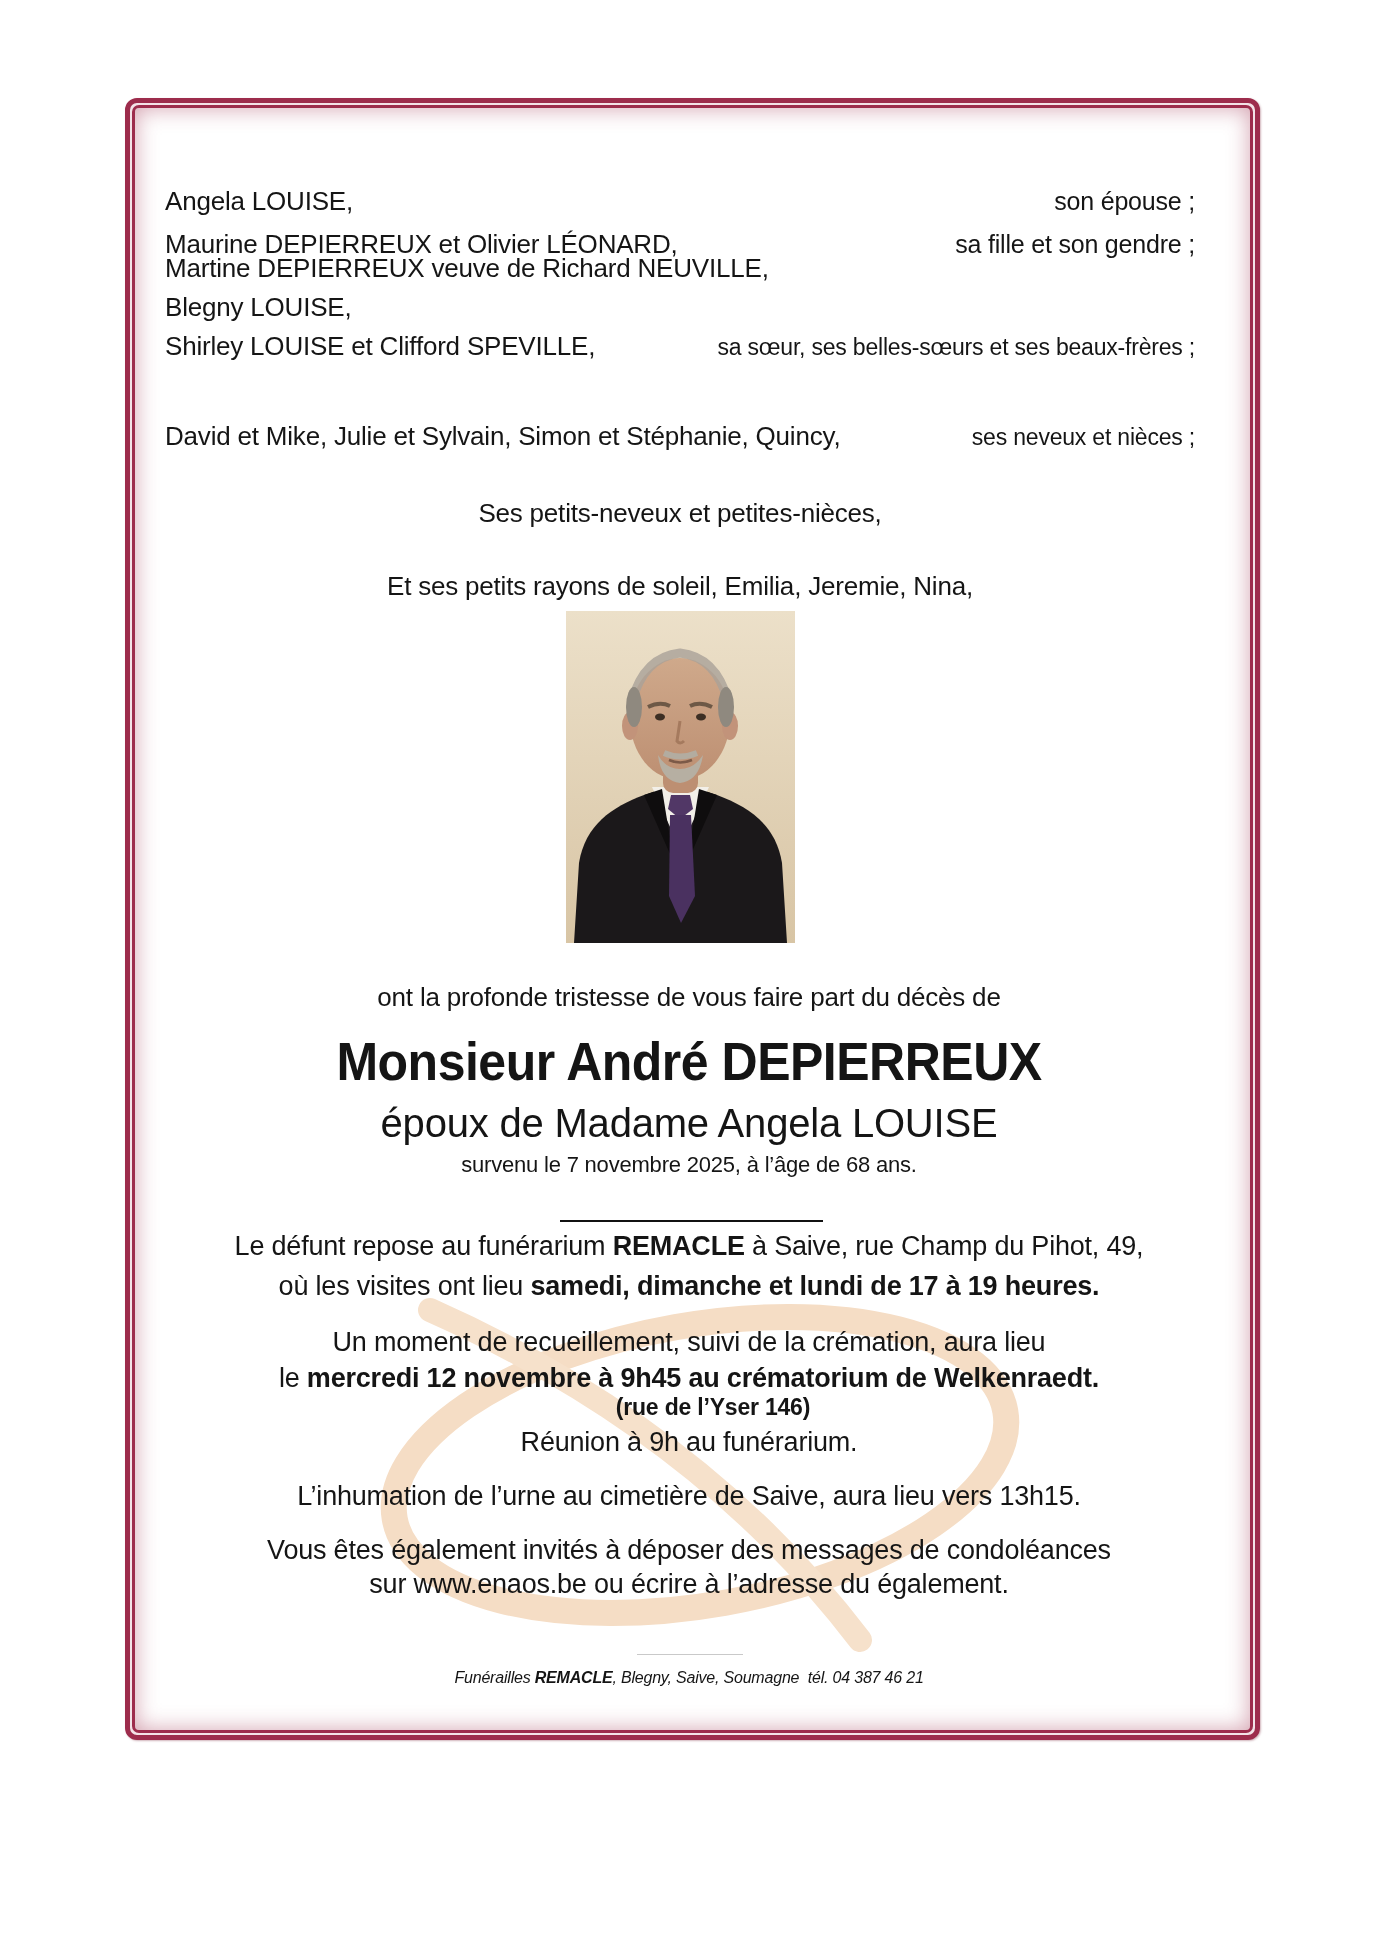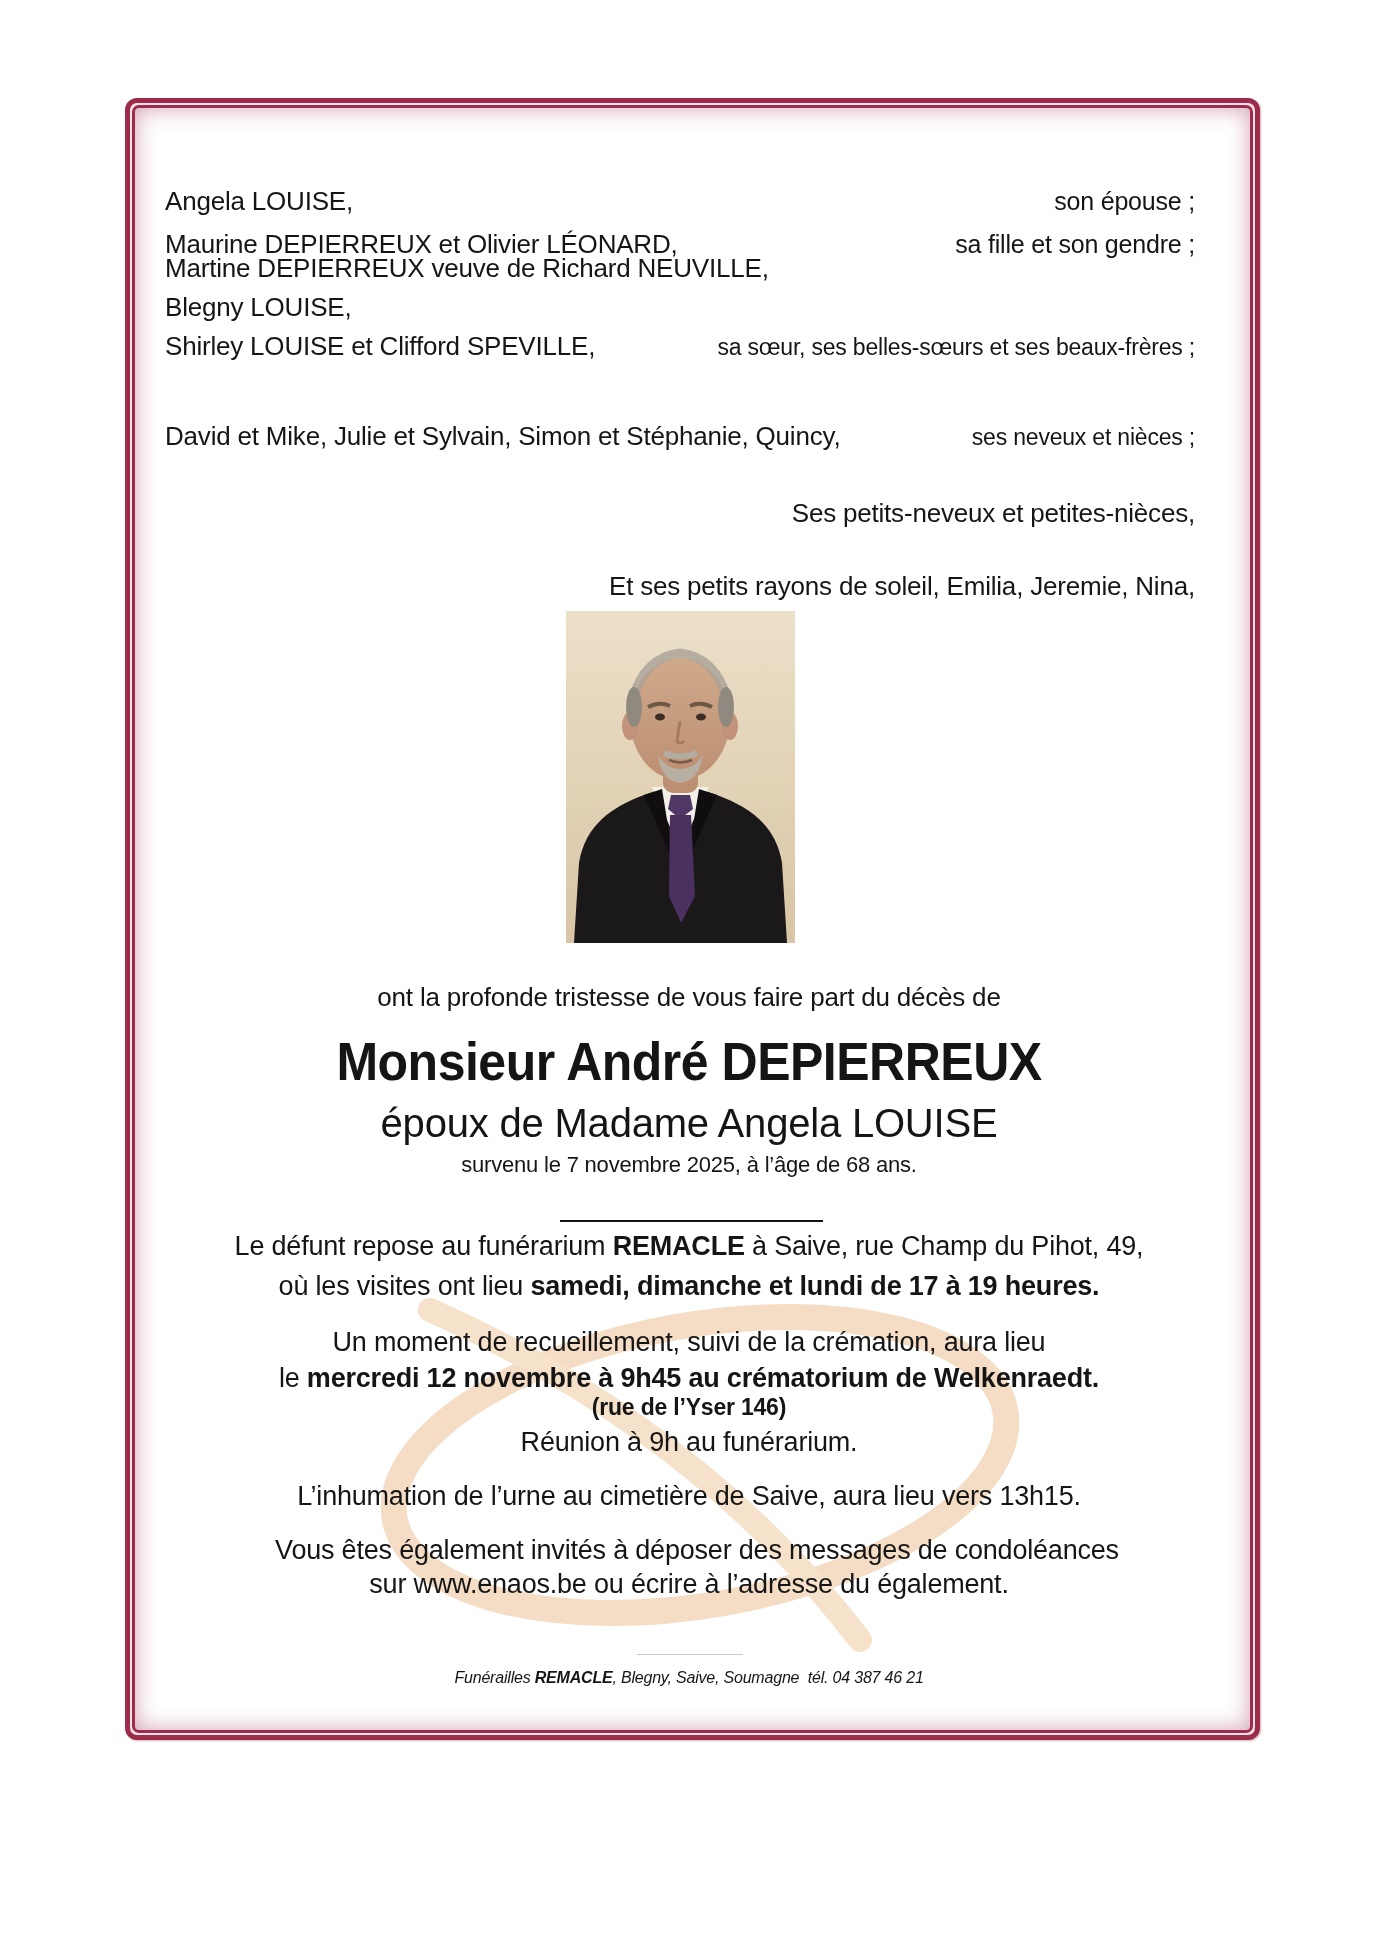--- a/index.html
+++ b/index.html
@@ -38,21 +38,21 @@
     display:flex;justify-content:space-between;align-items:baseline;
     line-height:34px;font-size:26px;z-index:3;margin-top:28px;
   }
   .frow .rel{font-size:25px;}
   .rel-small{font-size:23px;}
   .fgroup{
     position:absolute;left:165px;width:1030px;top:249px;
     line-height:39px;font-size:26px;z-index:3;
   }
   .fgroup .gline3{display:flex;justify-content:space-between;align-items:baseline;}
-  .single{justify-content:flex-end;}
+  .single{justify-content:center;}
   
   .photo{position:absolute;left:566px;top:611px;width:229px;height:332px;z-index:3;}
   
   .cblock{
     position:absolute;left:133px;width:1112px;text-align:center;z-index:3;
     white-space:pre-wrap;
   }
   .intro{top:980px;font-size:26px;line-height:34px;}
   .deceased-name{
     top:1032px;font-size:50px;font-weight:700;line-height:54px;
@@ -61,24 +61,24 @@
   .spouse{top:1100px;font-size:40px;line-height:46px;}
   .death-line{top:1148px;font-size:22px;line-height:34px;}
   .sep-dark{
     position:absolute;left:560px;top:1220px;width:263px;height:2px;
     background:#111;z-index:3;
   }
   .repose{top:1228px;font-size:27px;line-height:36px;}
   .visites{top:1268px;font-size:27px;line-height:36px;}
   .moment{top:1324px;font-size:27px;line-height:36px;}
   .mercredi{top:1360px;font-size:27px;line-height:36px;}
-  .rue{top:1392px;font-size:23px;line-height:30px;font-weight:700;}
+  .rue{top:1392px;font-size:23px;line-height:30px;font-weight:700;padding-left:24px;}
   .reunion{top:1424px;font-size:27px;line-height:36px;}
   .inhumation{top:1478px;font-size:27px;line-height:36px;}
-  .condoleances1{top:1532px;font-size:27px;line-height:36px;margin-left:8px;}
+  .condoleances1{top:1532px;font-size:27px;line-height:36px;}
   .condoleances2{top:1566px;font-size:27px;line-height:36px;}
   .sep-gray{
     position:absolute;left:637px;top:1654px;width:106px;height:1px;
     background:#c9c9c9;z-index:3;
   }
   .footer-line{top:1662px;font-size:16px;line-height:32px;font-style:italic;}
   .b{font-weight:700;}
 </style>
 </head>
 <body>

